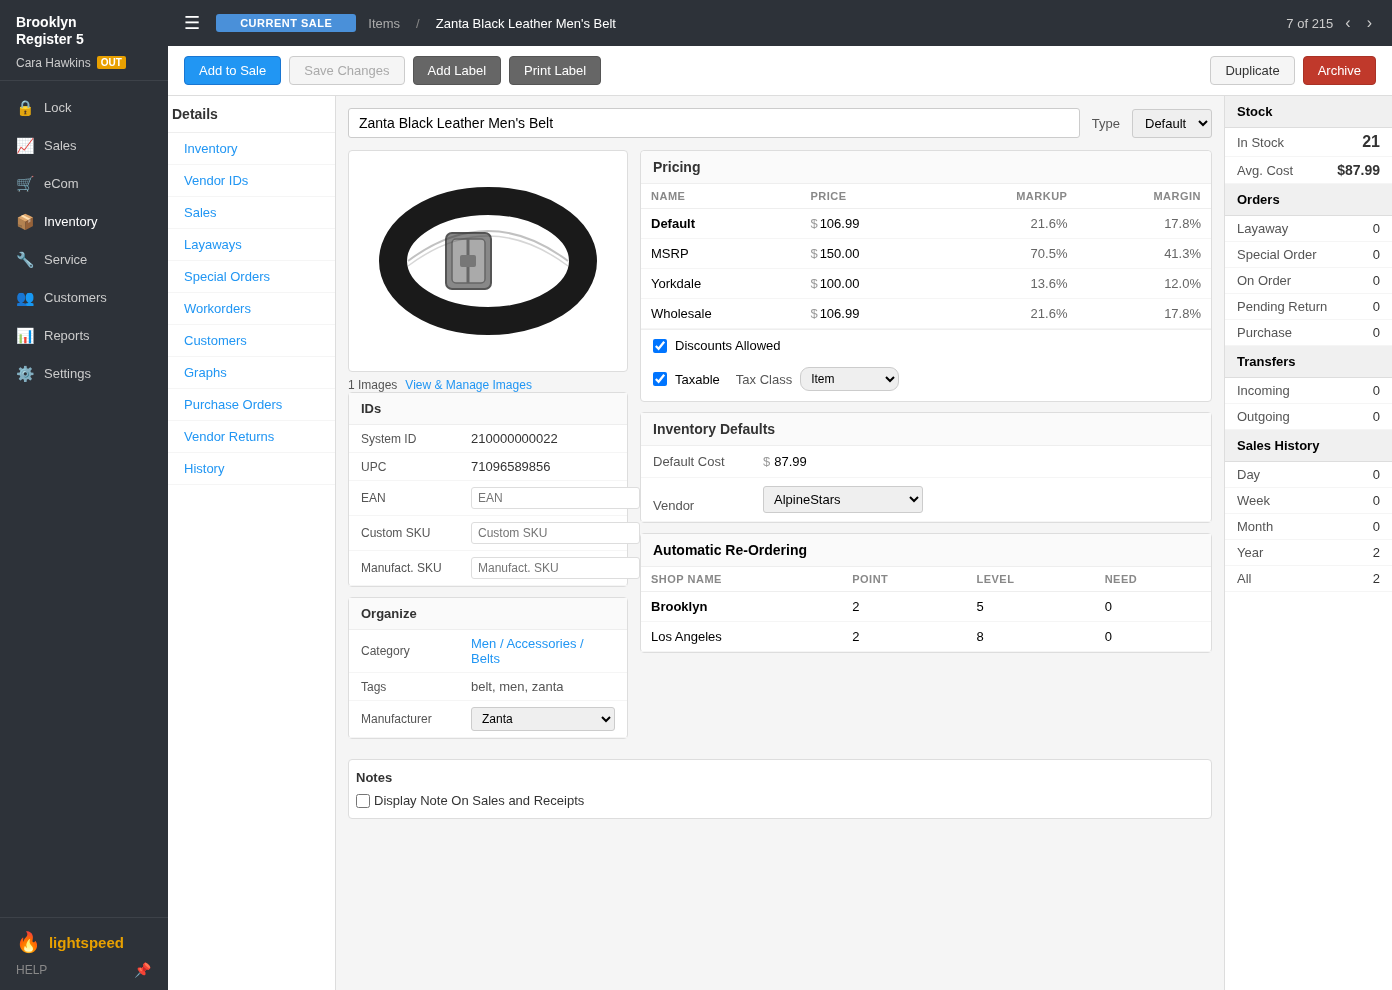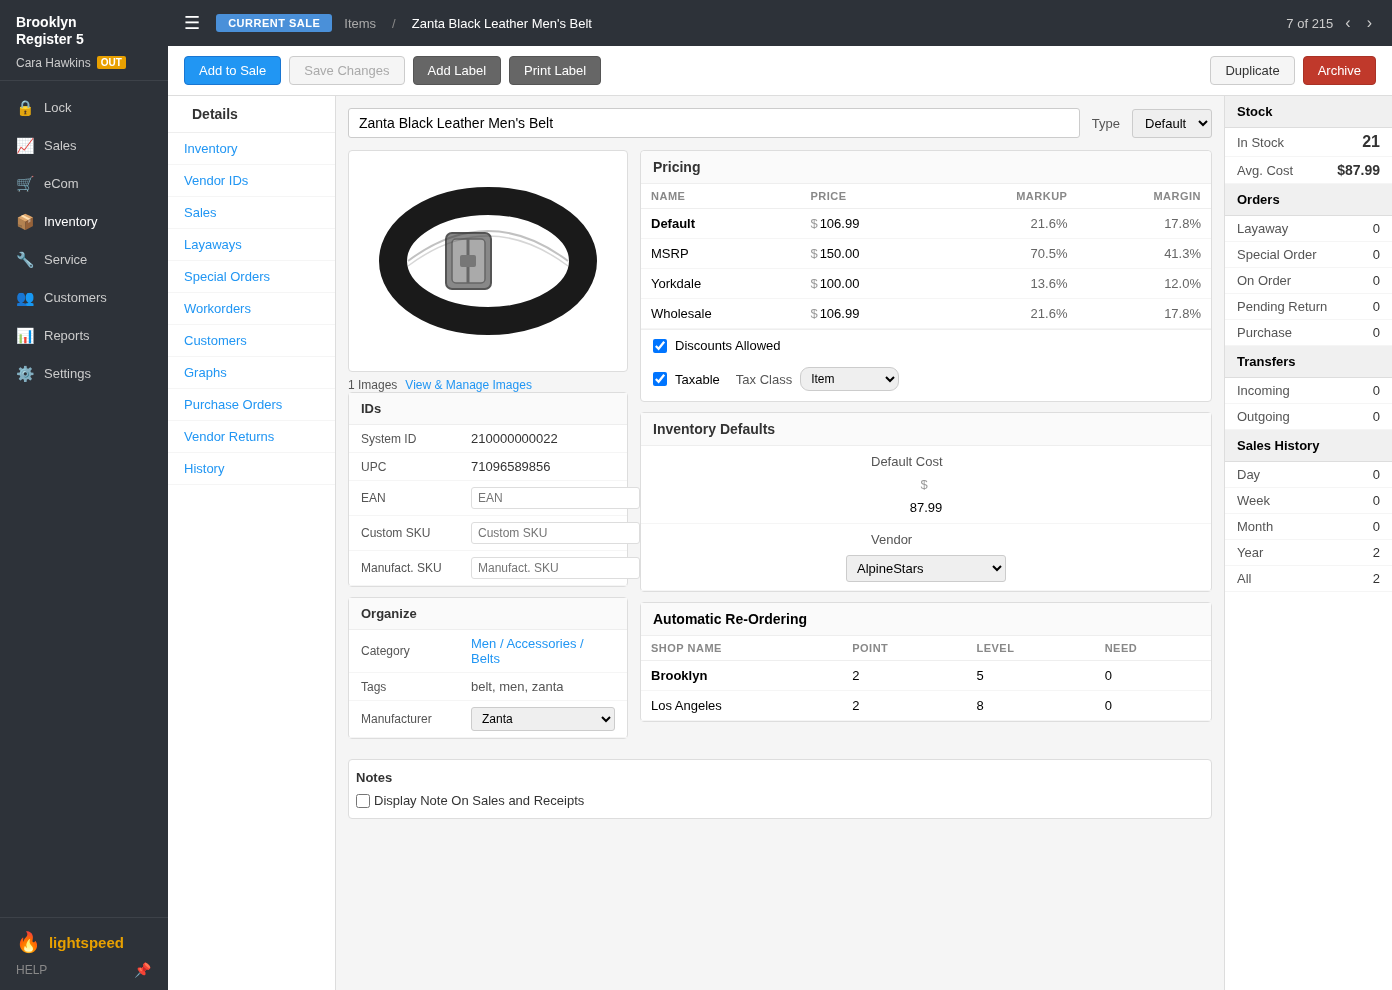--- a/index.html
+++ b/index.html
@@ -47,21 +47,21 @@
       color: #fff;
       display: flex;
       align-items: center;
       padding: 0 16px;
       height: 46px;
       gap: 12px;
     }
     .hamburger { color: #fff; font-size: 18px; cursor: pointer; margin-right: 4px; }
     .current-sale-badge {
       background: #4a90d9; color: #fff; font-size: 11px; font-weight: 700;
-      padding: 3px 12px; border-radius: 3px; letter-spacing: 0.5px; text-align: right;
+      padding: 3px 24px; border-radius: 3px; letter-spacing: 0.5px; text-align: right;
     }
     .breadcrumb-sep { color: #888; margin: 0 4px; }
     .breadcrumb-item { color: #aaa; font-size: 13px; }
     .breadcrumb-current { color: #fff; font-size: 13px; font-weight: 500; }
     .topbar-right { margin-left: auto; display: flex; align-items: center; gap: 8px; color: #ccc; font-size: 13px; }
     .nav-arrow { color: #ccc; cursor: pointer; font-size: 16px; padding: 4px; }
 
     
     #actionbar {
       background: #fff;
@@ -84,21 +84,21 @@
 
     
     #left-panel {
       width: 168px;
       background: #fff;
       border-right: 1px solid #ddd;
       flex-shrink: 0;
       overflow-y: auto;
     }
     .details-header {
-      padding: 10px 24px;
+      padding: 10px 4px;
       font-weight: 700;
       font-size: 14px;
       color: #333;
       border-bottom: 1px solid #eee;
     }
     .left-nav-item {
       padding: 8px 16px;
       color: #2196f3;
       cursor: pointer;
       font-size: 13px;
@@ -164,21 +164,21 @@
     .dollar-sign { color: #999; margin-right: 2px; }
 
     .discounts-row { display: flex; align-items: center; gap: 8px; padding: 8px 12px; border-top: 1px solid #eee; }
     .taxable-row { display: flex; align-items: center; gap: 8px; padding: 6px 12px 10px; }
     .tax-class-select { padding: 3px 6px; border: 1px solid #ccc; border-radius: 9px; font-size: 12px; }
     .tax-label { color: #555; font-size: 13px; }
 
     
     .inv-defaults { background: #fff; border: 1px solid #ddd; border-radius: 4px; margin-bottom: 10px; }
     .inv-defaults-header { padding: 8px 12px; font-weight: 700; font-size: 14px; color: #333; background: #fafafa; border-bottom: 1px solid #eee; }
-    .inv-defaults-row { display: flex; align-items: center; padding: 8px 12px; gap: 8px; border-bottom: 1px solid #f5f5f5; flex-direction: column; }
+    .inv-defaults-row { display: flex; align-items: flex-end; padding: 8px 12px; border-bottom: 1px solid #f5f5f5; }
     .inv-label { width: 110px; color: #555; font-size: 13px; }
     .vendor-select { padding: 4px 6px; border: 1px solid #ccc; border-radius: 3px; font-size: 13px; width: 160px; }
 
     
     .reorder-card { background: #fff; border: 1px solid #ddd; border-radius: 4px; }
     .reorder-header { padding: 8px 12px; font-weight: 700; font-size: 14px; background: #fafafa; border-bottom: 1px solid #eee; }
     .reorder-table { width: 100%; border-collapse: collapse; }
     .reorder-table th { padding: 6px 10px; font-size: 11px; color: #888; text-align: left; border-bottom: 1px solid #eee; font-weight: 600; text-transform: uppercase; letter-spacing: 0.5px; }
     .reorder-table td { padding: 7px 10px; border-bottom: 1px solid #f5f5f5; font-size: 13px; }
 

